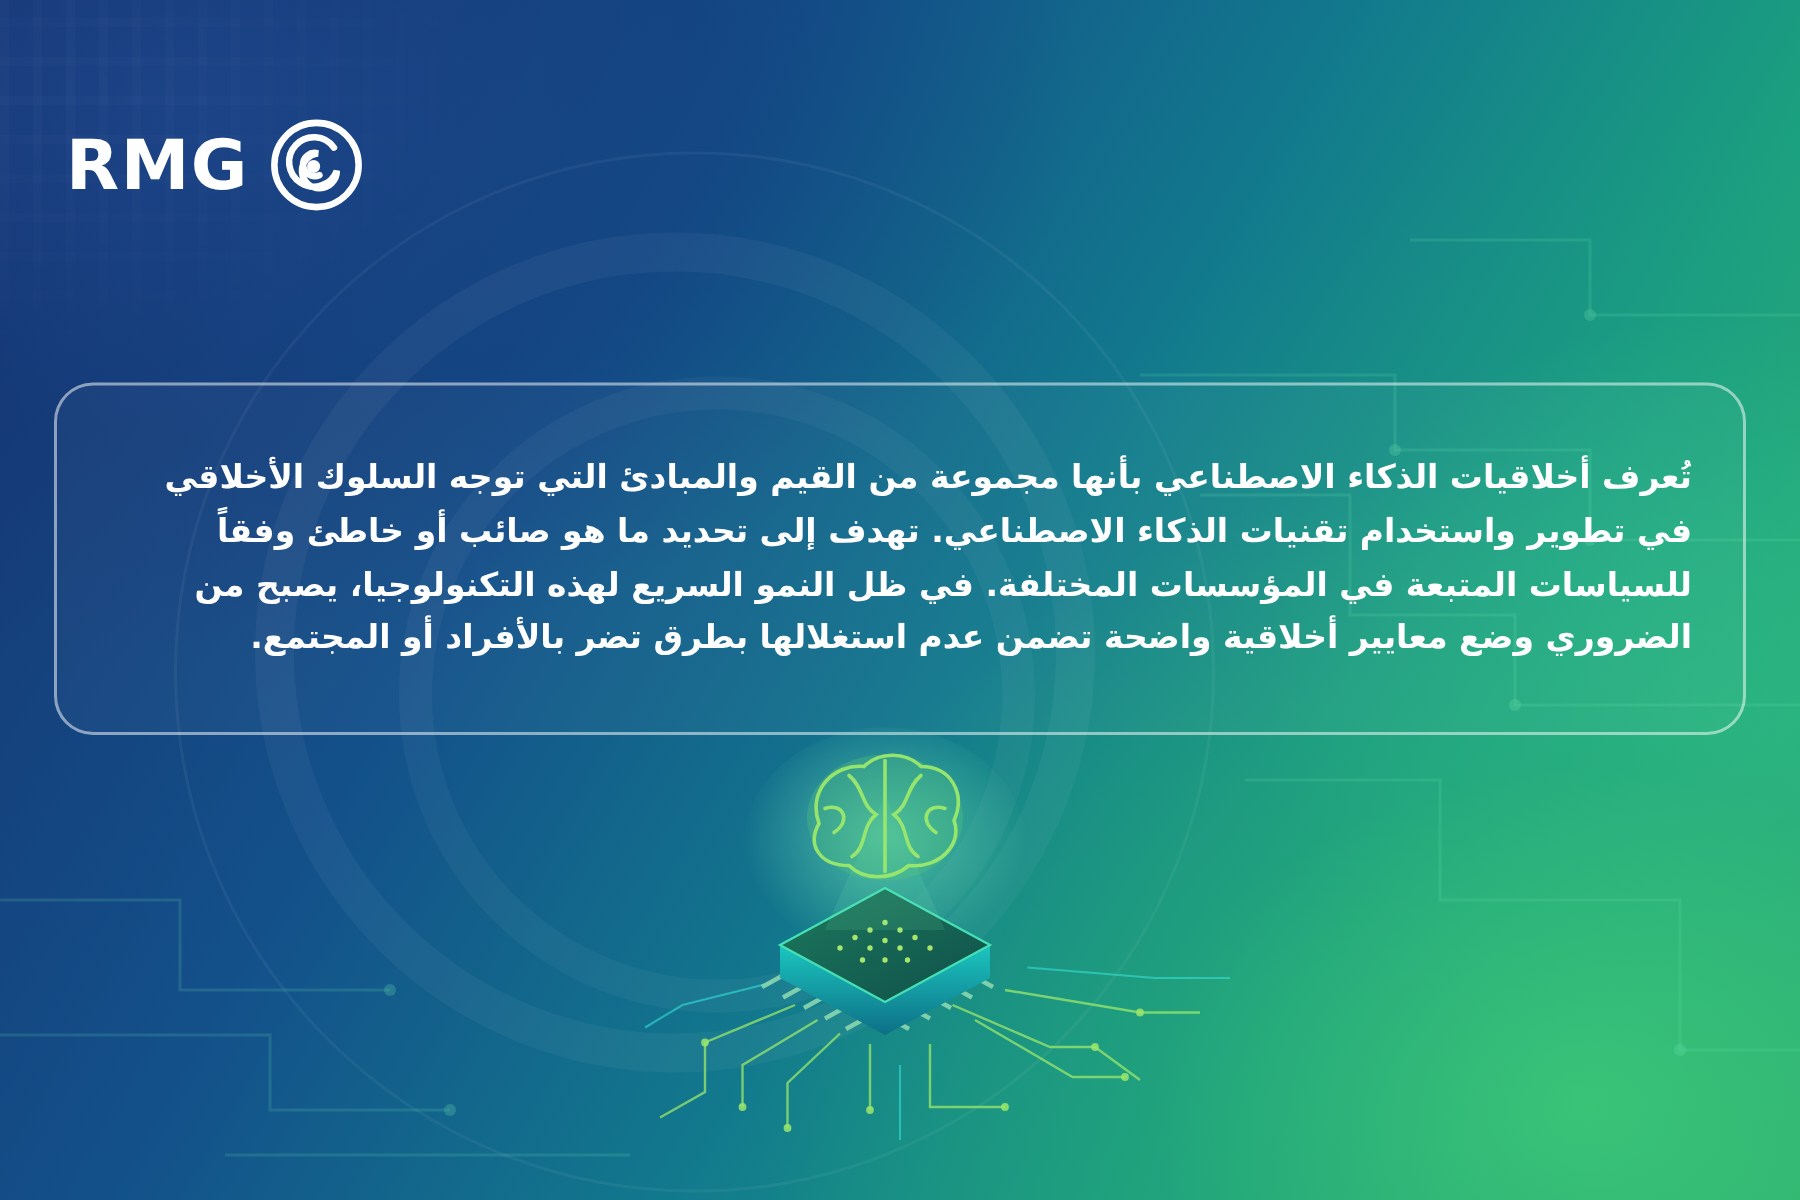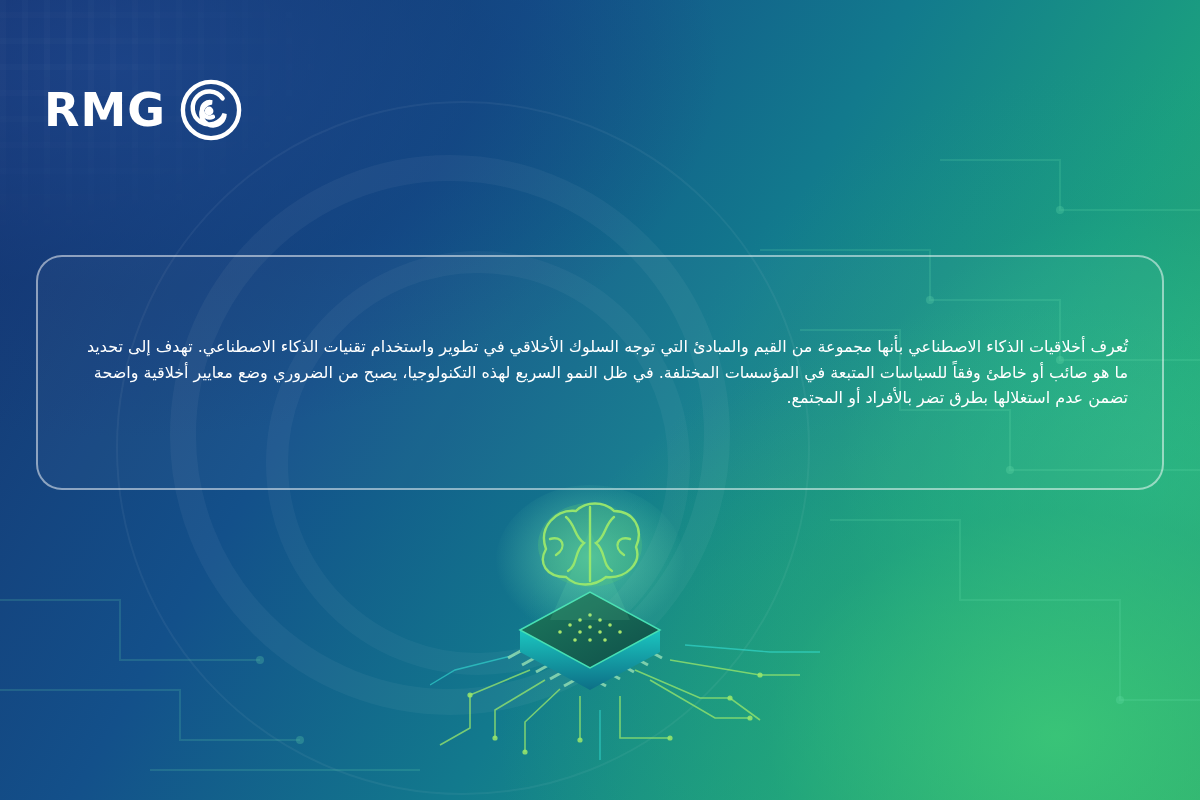--- a/index.html
+++ b/index.html
@@ -126,22 +126,22 @@
     min-height: 235px;
     border: 2px solid rgba(255,255,255,0.5);
     border-radius: 26px;
     background: rgba(255,255,255,0.03);
     padding: 26px 34px 26px 34px;
     display: flex;
     align-items: center;
   }
   .body-text {
     color: #ffffff;
-    font-size: 16px;
-    font-weight: 400;
+    font-size: 22px;
+    font-weight: 700;
     line-height: 1.62;
     direction: rtl;
     width: 100%;
   }
 
   
   .illustration {
     position: absolute;
     left: 430px;
     top: 470px;

